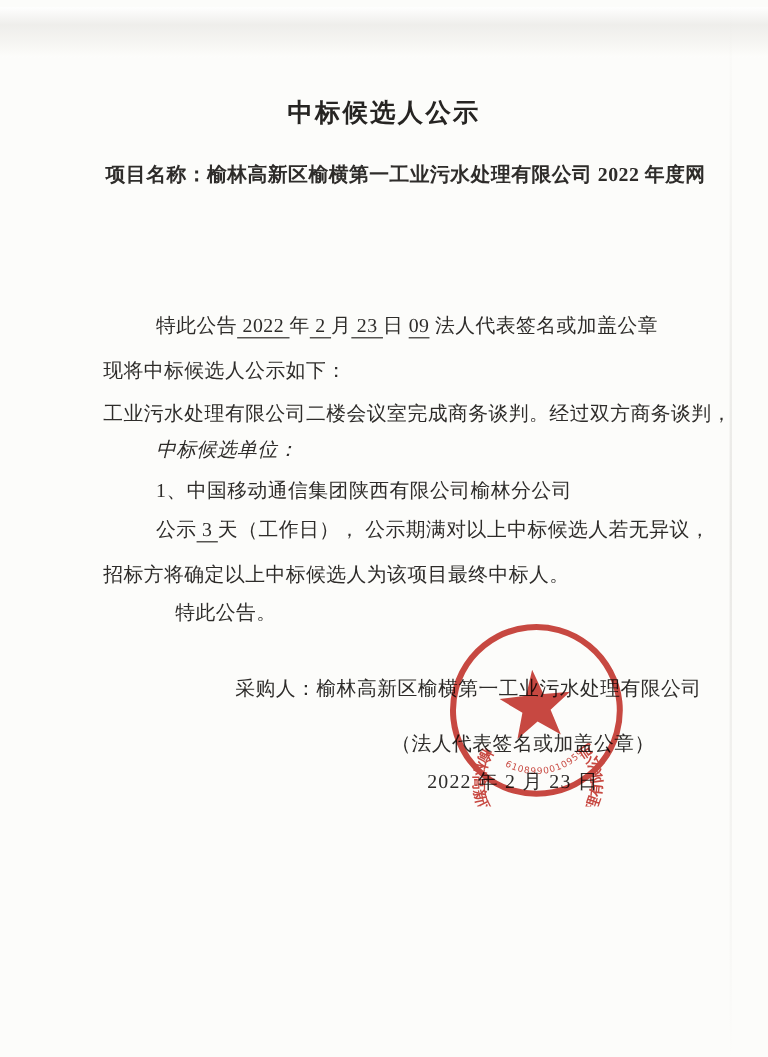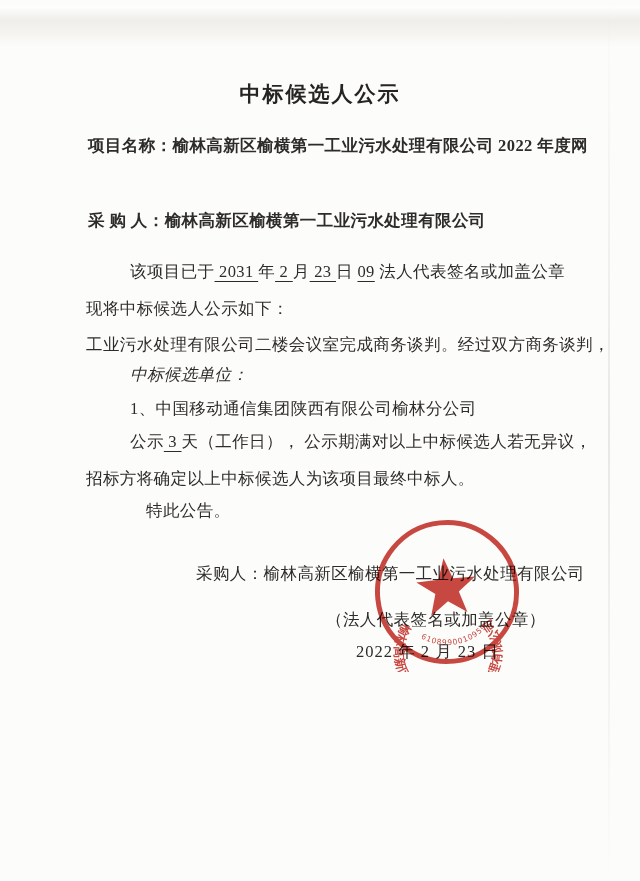--- a/index.html
+++ b/index.html
@@ -49,26 +49,23 @@
 
   <div class="scan-band"></div>
   <div class="scan-edge"></div>
 
   <div class="doc-title">中标候选人公示</div>
 
   <div class="block bold" style="left:88px; top:128px; width:480px;">
     <div class="line">项目名称：榆林高新区榆横第一工业污水处理有限公司 2022 年度网</div>
   </div>
 
-  <div class="block bold" style="left:88px; top:203px; width:480px;">
-    <div class="line">采 购 人：榆林高新区榆横第一工业污水处理有限公司</div>
-  </div>
 
   <div class="block" style="left:86px; top:254px; width:480px;">
-    <div class="line indent"><span>该项目已于</span><span class="u"> 2031 </span><span>年</span><span class="u"> 2 </span><span>月</span><span class="u"> 23 </span><span>日 </span><span class="u">09</span><span> 法人代表签名或加盖公章</span></div>
+    <div class="line indent"><span>特此公告</span><span class="u"> 2022 </span><span>年</span><span class="u"> 2 </span><span>月</span><span class="u"> 23 </span><span>日 </span><span class="u">09</span><span> 法人代表签名或加盖公章</span></div>
     <div class="line">现将中标候选人公示如下：</div>
     <div class="line">工业污水处理有限公司二楼会议室完成商务谈判。经过双方商务谈判，</div>
   </div>
 
   <div class="block" style="left:86px; top:357px; width:480px;font-style:italic;">
     <div class="line indent">中标候选单位：</div>
   </div>
 
   <div class="block" style="left:86px; top:391px; width:480px;">
     <div class="line indent">1、中国移动通信集团陕西有限公司榆林分公司</div>

